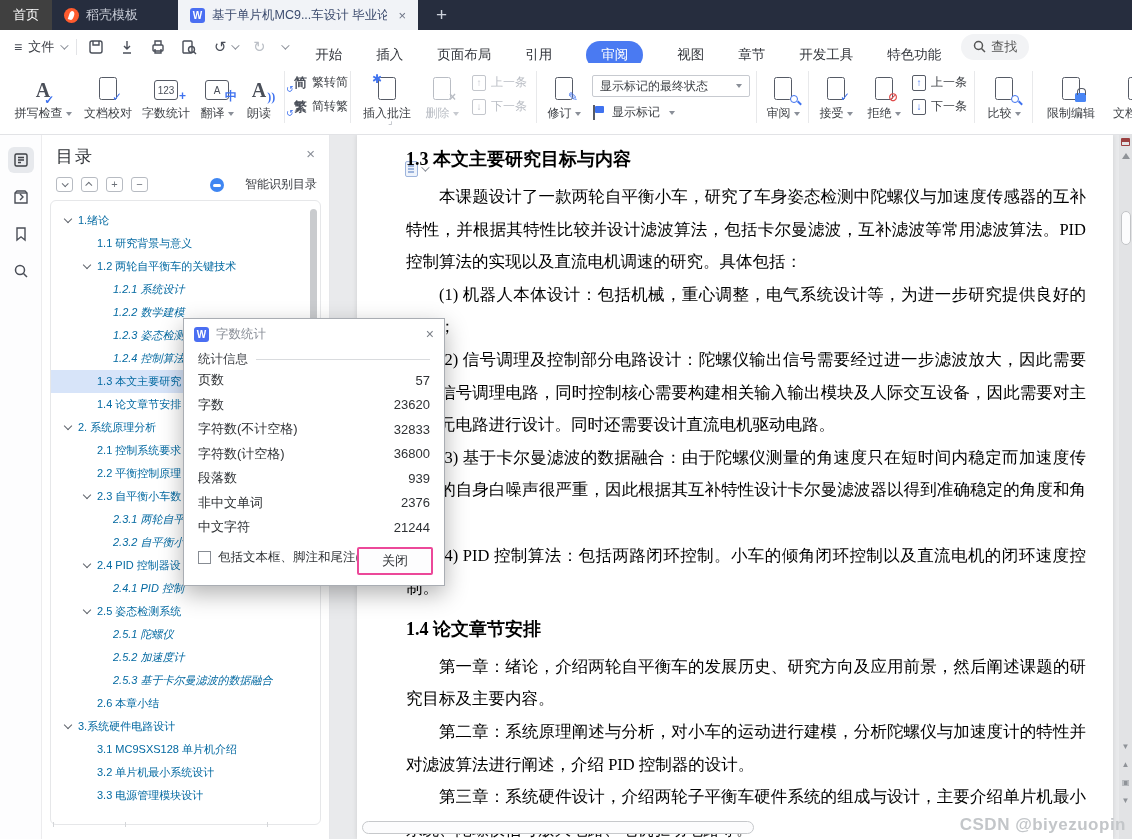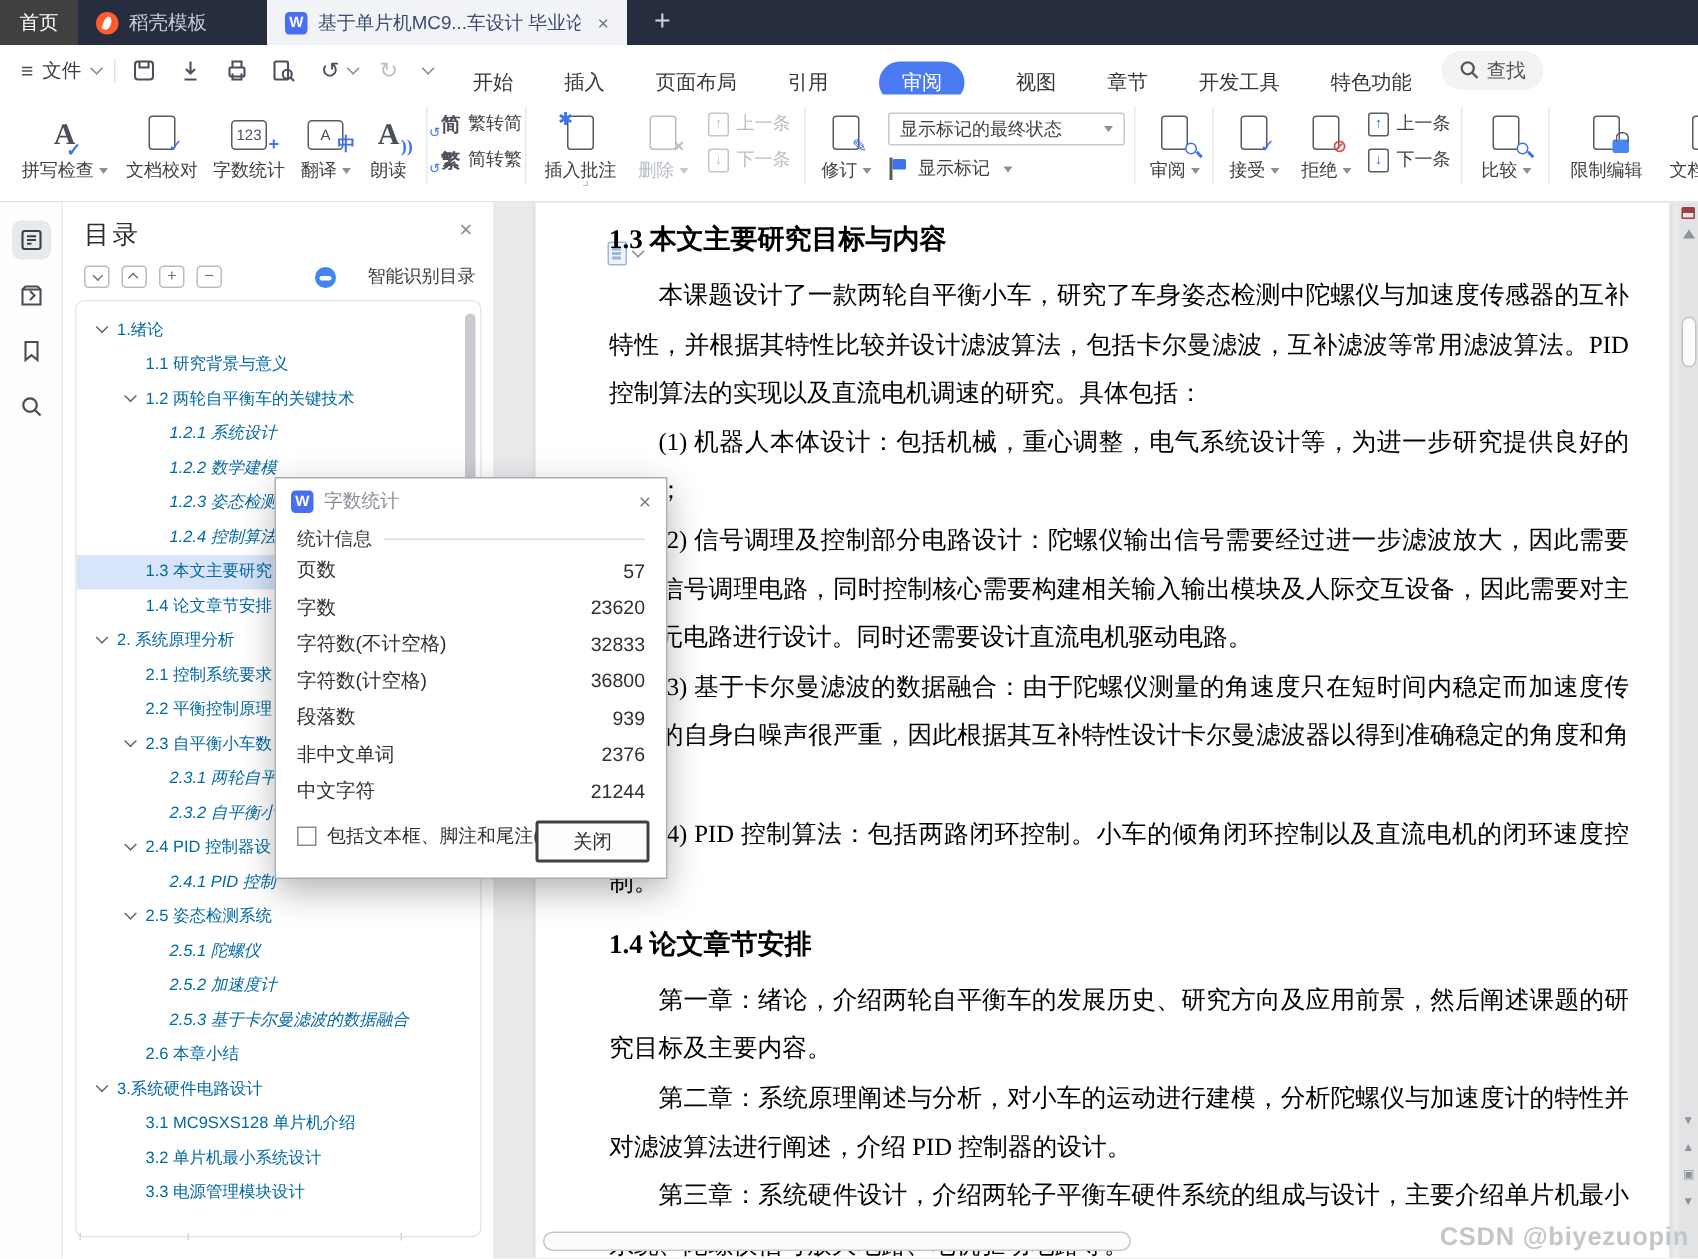--- a/index.html
+++ b/index.html
@@ -124,21 +124,21 @@
   .dlg-title { position:absolute; left:0; top:0; right:0; height:30px; display:flex; align-items:center; padding:0 10px; gap:7px; }
   .dlg-title .txt { font-size:12.5px; color:#8a8f98; flex:1; }
   .dlg-x { color:#7a7f87; font-size:14px; }
   .dlg-body { position:absolute; left:14px; right:14px; top:32px; }
   .sect { display:flex; align-items:center; gap:8px; font-size:12.5px; color:#3a3d42; }
   .sect .ln { flex:1; border-top:1px solid #d9dbde; }
   .drow { display:flex; justify-content:space-between; font-size:13px; color:#2e3134; height:24.5px; align-items:center; }
   .drow:first-of-type { margin-top:4px; }
   .dchk { display:flex; align-items:center; gap:7px; margin-top:9px; font-size:12.5px; color:#2e3134; }
   .chkbox { width:13px; height:13px; border:1px solid #878c93; background:#fff; flex:none; }
-  .dlg-close { position:absolute; right:11px; top:228px; width:76px; height:28px; border:2px solid #404040; border-radius:2px; background:#fdfdfe; font-size:13px; color:#2e3134; display:flex; align-items:center; justify-content:center; }
+  .dlg-close { position:absolute; right:11px; top:228px; width:76px; height:28px; border:2px solid #ec4899; border-radius:2px; background:#fdfdfe; font-size:13px; color:#2e3134; display:flex; align-items:center; justify-content:center; }
 </style>
 </head>
 <body>
 
 <div id="tabbar">
   <div class="tab tab-home">
       <span>首页</span>
     </div>
   <div class="tab tab-docer">
     <span class="docer-ball"></span>

